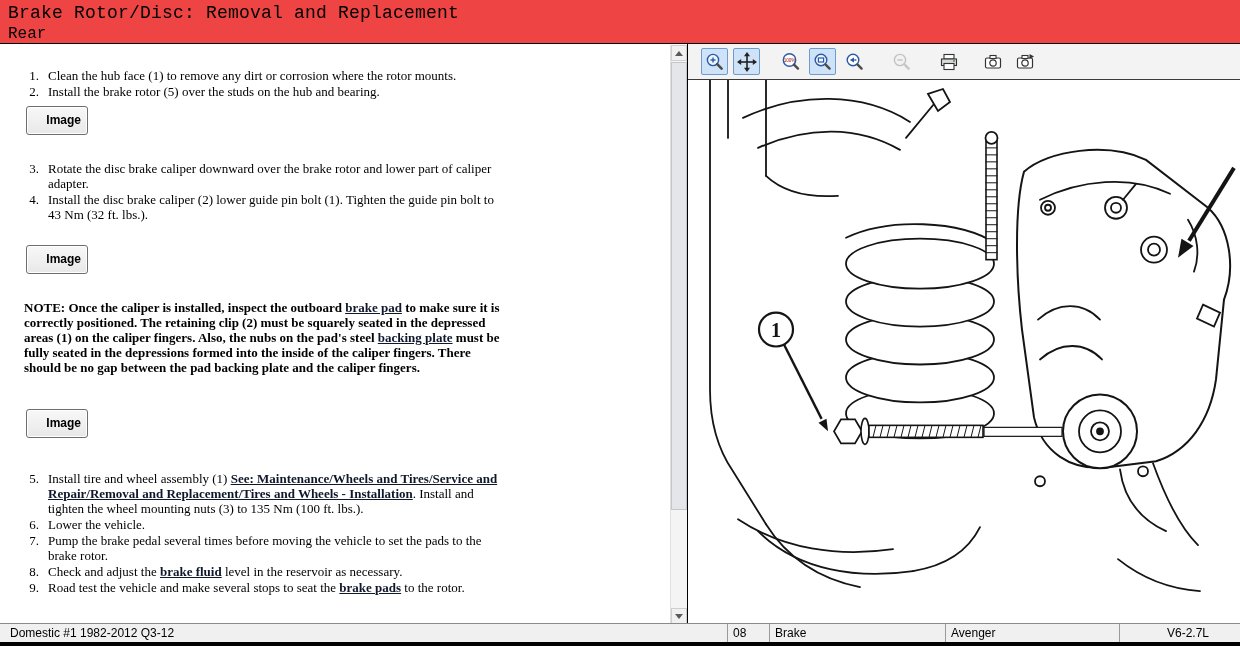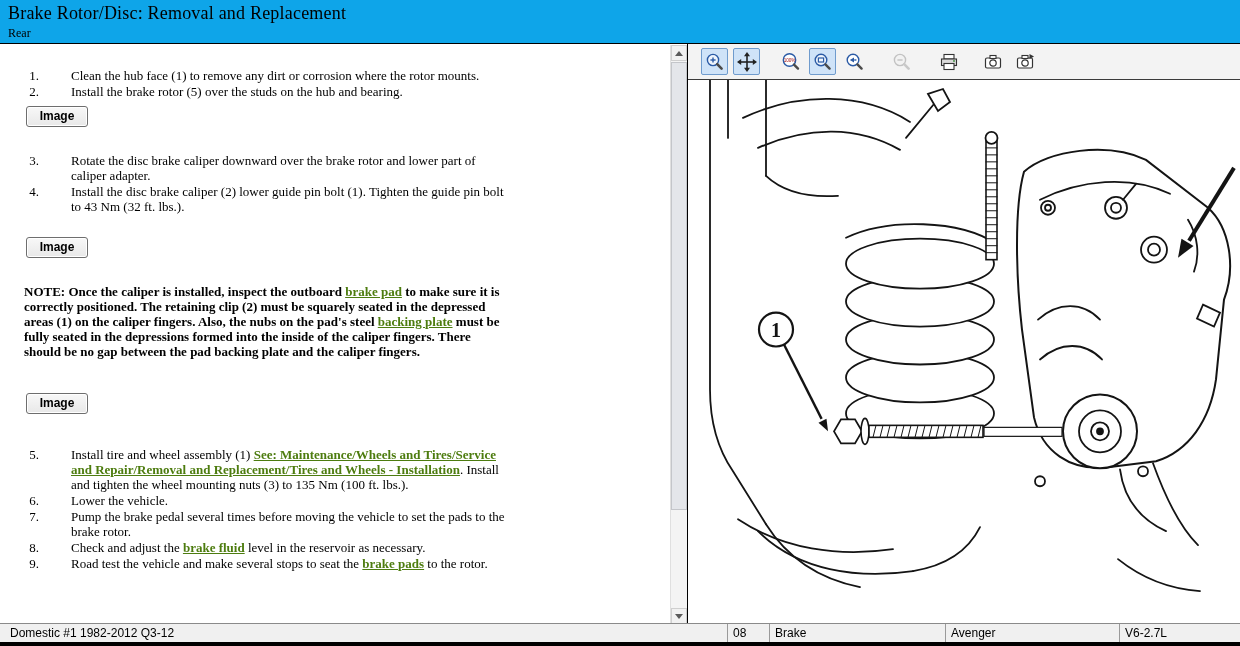--- a/index.html
+++ b/index.html
@@ -3,47 +3,47 @@
 <meta charset="utf-8">
 <style>
   * { box-sizing: border-box; }
   html,body { margin:0; padding:0; }
   body {
     width:1240px; height:646px; position:relative; overflow:hidden;
     background:#fff; font-family:"Liberation Serif", serif; color:#000;
   }
 
   
-  .header { position:absolute; top:0; left:0; right:0; height:43px; background:#0ea5e9; }
+  .header { position:absolute; top:0; left:0; right:0; height:43px; background:#ef4444;font-family:Liberation Mono, monospace; }
   .page-title { font-size:18px; padding:3px 0 0 8px; letter-spacing:.2px; }
-  .page-subtitle { font-size:12px; padding:2px 0 0 8px; }
+  .page-subtitle { font-size:16px; padding:2px 0 0 8px; }
 
   
   .left-panel {
     position:absolute; top:43px; left:0; width:687px; bottom:22px;
     border-top:1px solid #000; background:#fff;
   }
   .proc-content {
     position:absolute; left:0; top:0; right:17px; bottom:0; overflow:hidden;
     padding:24px 0 0 24px; font-size:13px; line-height:15px;
   }
   .step-row { display:flex; width:490px; margin-bottom:1px; }
   .step-num { width:24px; flex-shrink:0; text-align:right; padding-right:9px; }
-  .step-text { width:452px;margin-left:23px; }
+  .step-text { width:452px; }
   .caution { font-weight:bold; width:442px; margin:13px 0 10px 33px; }
   .note-block { font-weight:bold; width:484px; margin:17px 0 12px 0; }
   .image-btn {
     display:inline-block; font-family:"Liberation Sans", sans-serif; font-size:12px;
-    font-weight:bold; width:62px; height:21px; line-height:17px; text-align:center;
+    font-weight:bold; width:62px; height:29px; line-height:17px; text-align:right;
     background:linear-gradient(#f8f8f8,#e8e8e8); border:1px solid #6e6e6e; border-radius:3px;
     margin:22px 0 9px 2px; cursor:pointer; box-shadow:inset 0 0 0 1px #fff;
   }
   .btn-gap1 { margin-top:6px; }
   .steps-gap { margin-top:17px; }
-  a.doclink { color:#4d7c0f; font-weight:bold; text-decoration:underline; cursor:pointer; }
+  a.doclink { color:#0f172a; font-weight:bold; text-decoration:underline; cursor:pointer; }
 
   
   .vscrollbar {
     position:absolute; top:1px; right:0; bottom:0; width:17px;
     background:#f4f4f4; border-left:1px solid #e0e0e0;
   }
   .sb-btn {
     position:absolute; left:0; right:0; height:16px; background:#f1f1f1;
     border:1px solid #cfcfcf; display:flex; align-items:center; justify-content:center;
     cursor:pointer;
@@ -80,21 +80,21 @@
     position:absolute; left:0; right:0; bottom:4px; height:19px;
     background:#f0f0f0; border-top:1px solid #8a8a8a;
     display:flex; font-family:"Liberation Sans", sans-serif; font-size:12px;
     align-items:stretch;
   }
   .sb-cell { display:flex; align-items:center; border-right:1px solid #9a9a9a; padding-left:5px; overflow:hidden; white-space:nowrap; }
   .sb-cell.c1 { width:728px; padding-left:10px; }
   .sb-cell.c2 { width:42px; }
   .sb-cell.c3 { width:176px; }
   .sb-cell.c4 { width:174px; }
-  .sb-cell.c5 { flex:1; border-right:none; }
+  .sb-cell.c5 { flex:1; border-right:none;margin-left:42px; }
   .black-strip { position:absolute; left:0; right:0; bottom:0; height:4px; background:#000; }
 </style>
 </head>
 <body>
 
 <div class="header">
   <div class="page-title">Brake Rotor/Disc:  Removal and Replacement</div>
   <div class="page-subtitle">Rear</div>
 </div>
 

